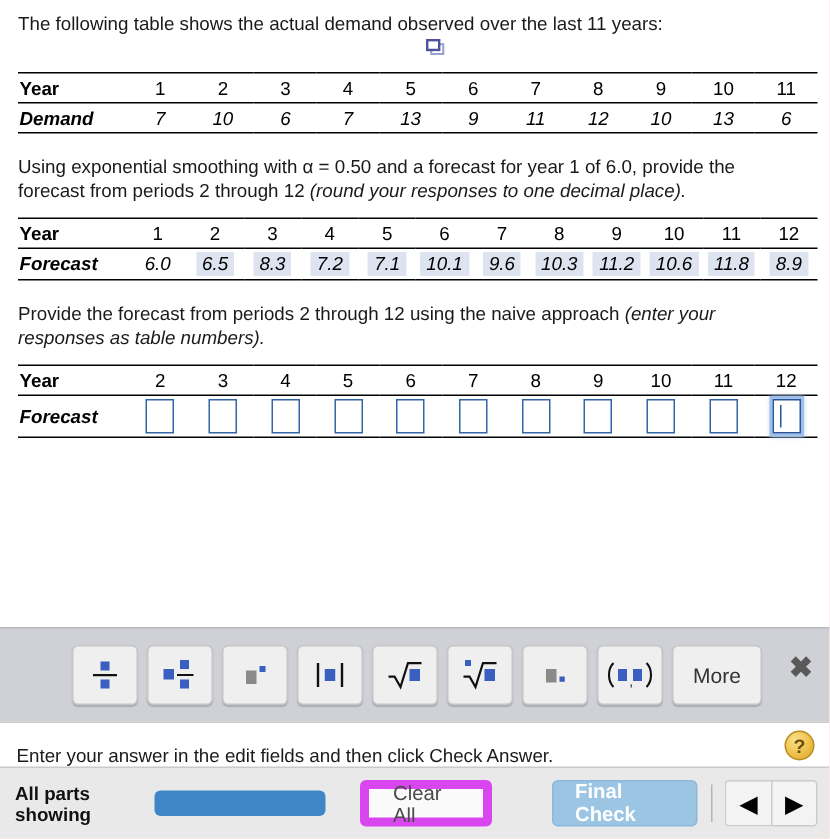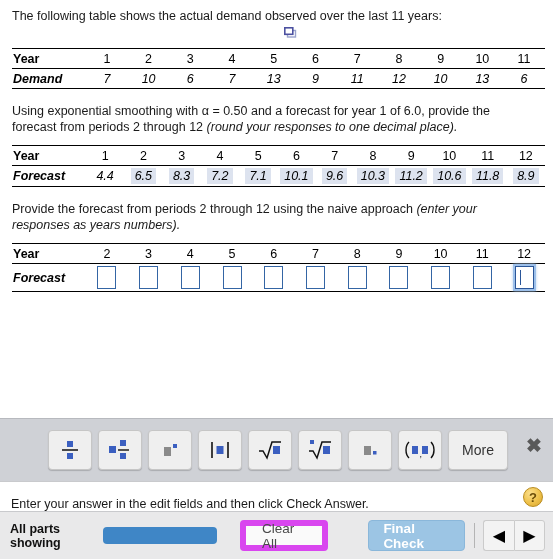--- a/index.html
+++ b/index.html
@@ -151,21 +151,21 @@
     height: 31px; padding: 0 16px;
     font-size: 13.5px; color: #4a4a4a;
     display: flex; align-items: center; cursor: pointer;
   }
   .btn-final {
     margin-left: 40px;
     background: #9cc5e4; border: 1px solid #8ab7da;
     border-radius: 4px;
     height: 31px; padding: 0 14px;
     font-size: 13.5px; color: #ffffff; font-weight: bold;
-    display: flex; align-items: center; cursor: pointer;
+    display: flex; align-items: flex-end; cursor: pointer;
   }
   .divider {
     width: 1px; height: 25px; background: #b4b4b4; margin-left: 9px;
   }
   .navgroup { display: flex; margin-left: 8px; }
   .navbtn {
     width: 31px; height: 31px;
     background: #f3f3f3; border: 1px solid #cbcbcb;
     display: flex; align-items: center; justify-content: center;
     cursor: pointer;
@@ -244,40 +244,40 @@
             <td>6</td>
             <td>7</td>
             <td>8</td>
             <td>9</td>
             <td>10</td>
             <td>11</td>
             <td>12</td>
           </tr>
           <tr class="body">
             <td class="rowhead">Forecast</td>
-            <td><span>4.4</span></td>
+            <td><span>6.0</span></td>
             <td><span class="hl">6.5</span></td>
             <td><span class="hl">8.3</span></td>
             <td><span class="hl">7.2</span></td>
             <td><span class="hl">7.1</span></td>
             <td><span class="hl">10.1</span></td>
             <td><span class="hl">9.6</span></td>
             <td><span class="hl">10.3</span></td>
             <td><span class="hl">11.2</span></td>
             <td><span class="hl">10.6</span></td>
             <td><span class="hl">11.8</span></td>
             <td><span class="hl">8.9</span></td>
           </tr>
         </tbody>
       </table>
     </div>
 
     <p class="prompt" style="margin-top:14px;">
       <span>Provide the forecast from periods 2 through 12 using the naive approach </span><span class="ital">(enter your</span>
-      <span class="ital">responses as years numbers).</span>
+      <span class="ital">responses as table numbers).</span>
     </p>
 
     <div class="tbl-wrap">
       <table class="data">
         <tbody>
           <tr class="hdr">
             <td class="rowhead">Year</td>
             <td>2</td>
             <td>3</td>
             <td>4</td>

